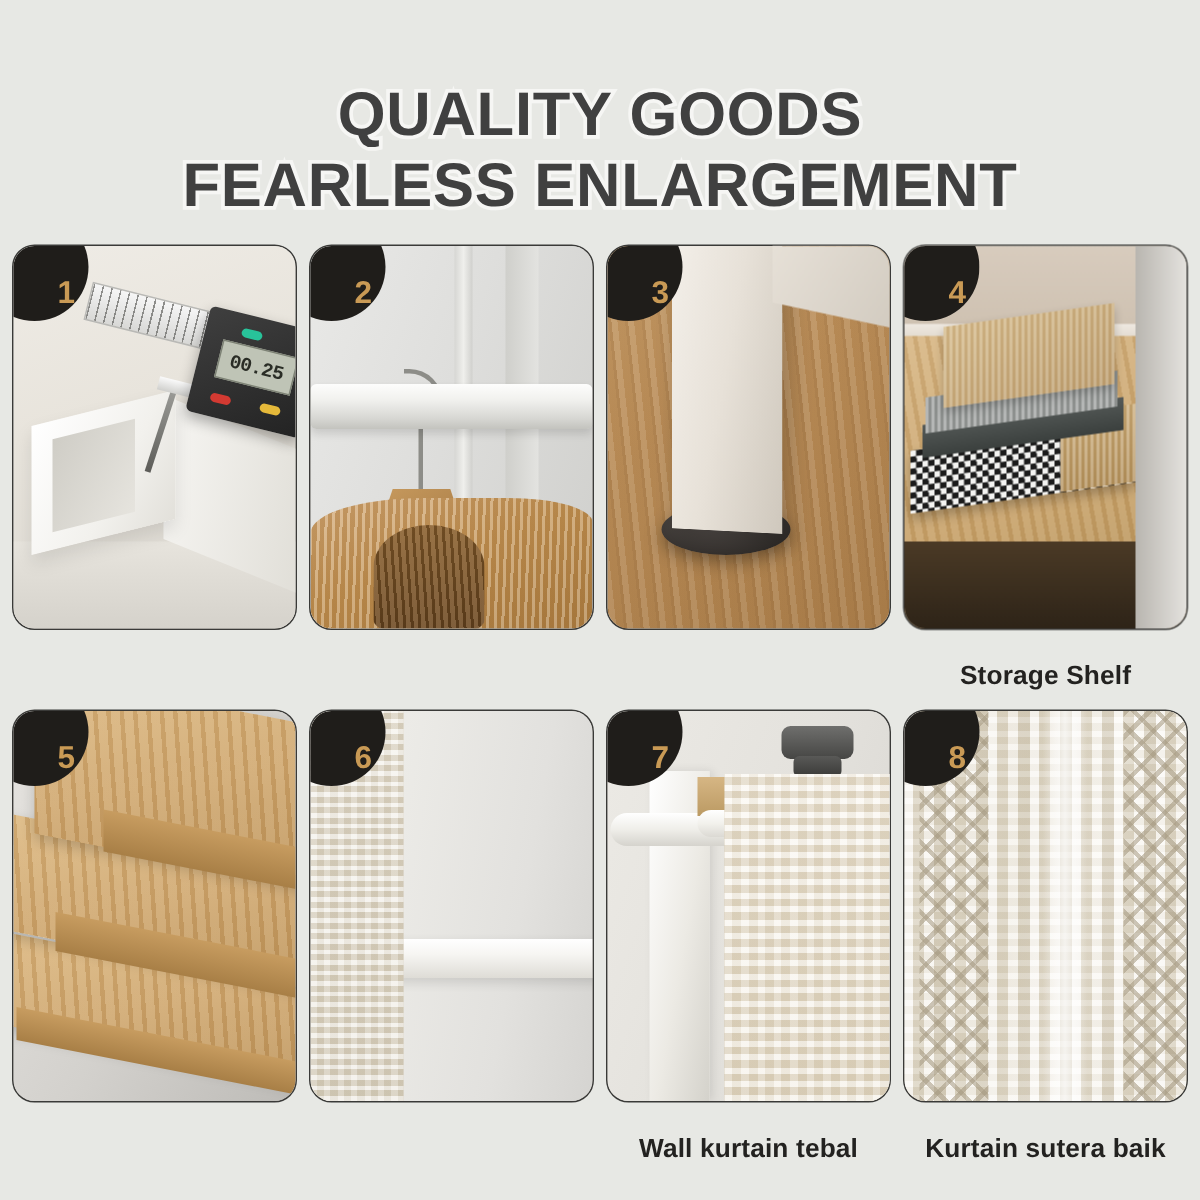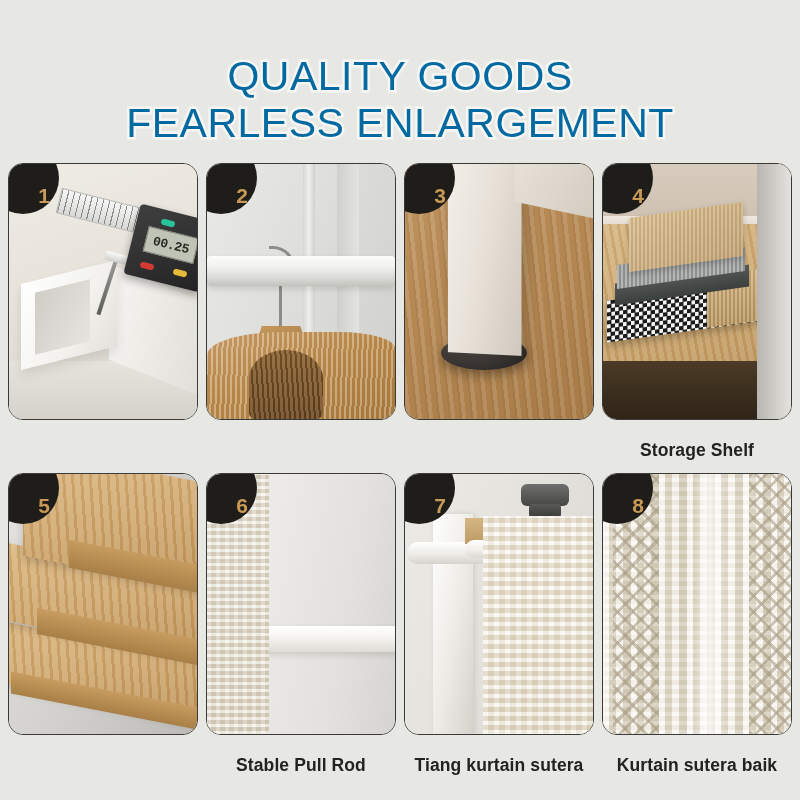--- a/index.html
+++ b/index.html
@@ -18,22 +18,22 @@
 
   
   .heading {
     width: 800px;
     padding-top: 56px;
     text-align: center;
     user-select: none;
   }
   .heading-line {
     display: block;
-    color: #0369a1;
-    font-weight: 400;
+    color: #404040;
+    font-weight: 700;
     letter-spacing: 0.5px;
     line-height: 1.0;
     -webkit-text-stroke: 5px #f6f6f4;
     paint-order: stroke fill;
     text-shadow:
        0 0 0 #f6f6f4;
   }
   .heading-line.l1 { font-size: 41px; }
   .heading-line.l2 { font-size: 41px; margin-top: 6px; }
 
@@ -525,39 +525,38 @@
   <div class="cell row2">
     <div class="card">
       <div class="photo ph6">
         <div class="rod"></div>
         <div class="lace"></div>
       </div>
       <div class="badge">
         <span class="badge-num">6</span>
       </div>
     </div>
-    <div class="caption">Stable Pull Rod</div>
   </div>
 
   <div class="cell row2">
     <div class="card">
       <div class="photo ph7">
         <div class="post"></div>
         <div class="arm"></div>
         <div class="wood"></div>
         <div class="rod7"></div>
         <div class="curtain"></div>
         <div class="bracket"></div>
         <div class="bracket2"></div>
       </div>
       <div class="badge">
         <span class="badge-num">7</span>
       </div>
     </div>
-    <div class="caption">Tiang kurtain sutera</div>
+    <div class="caption">Wall kurtain tebal</div>
   </div>
 
   <div class="cell row2">
     <div class="card">
       <div class="photo ph8">
         <div class="zig z1"></div>
         <div class="zig z2"></div>
         <div class="bright"></div>
       </div>
       <div class="badge">

